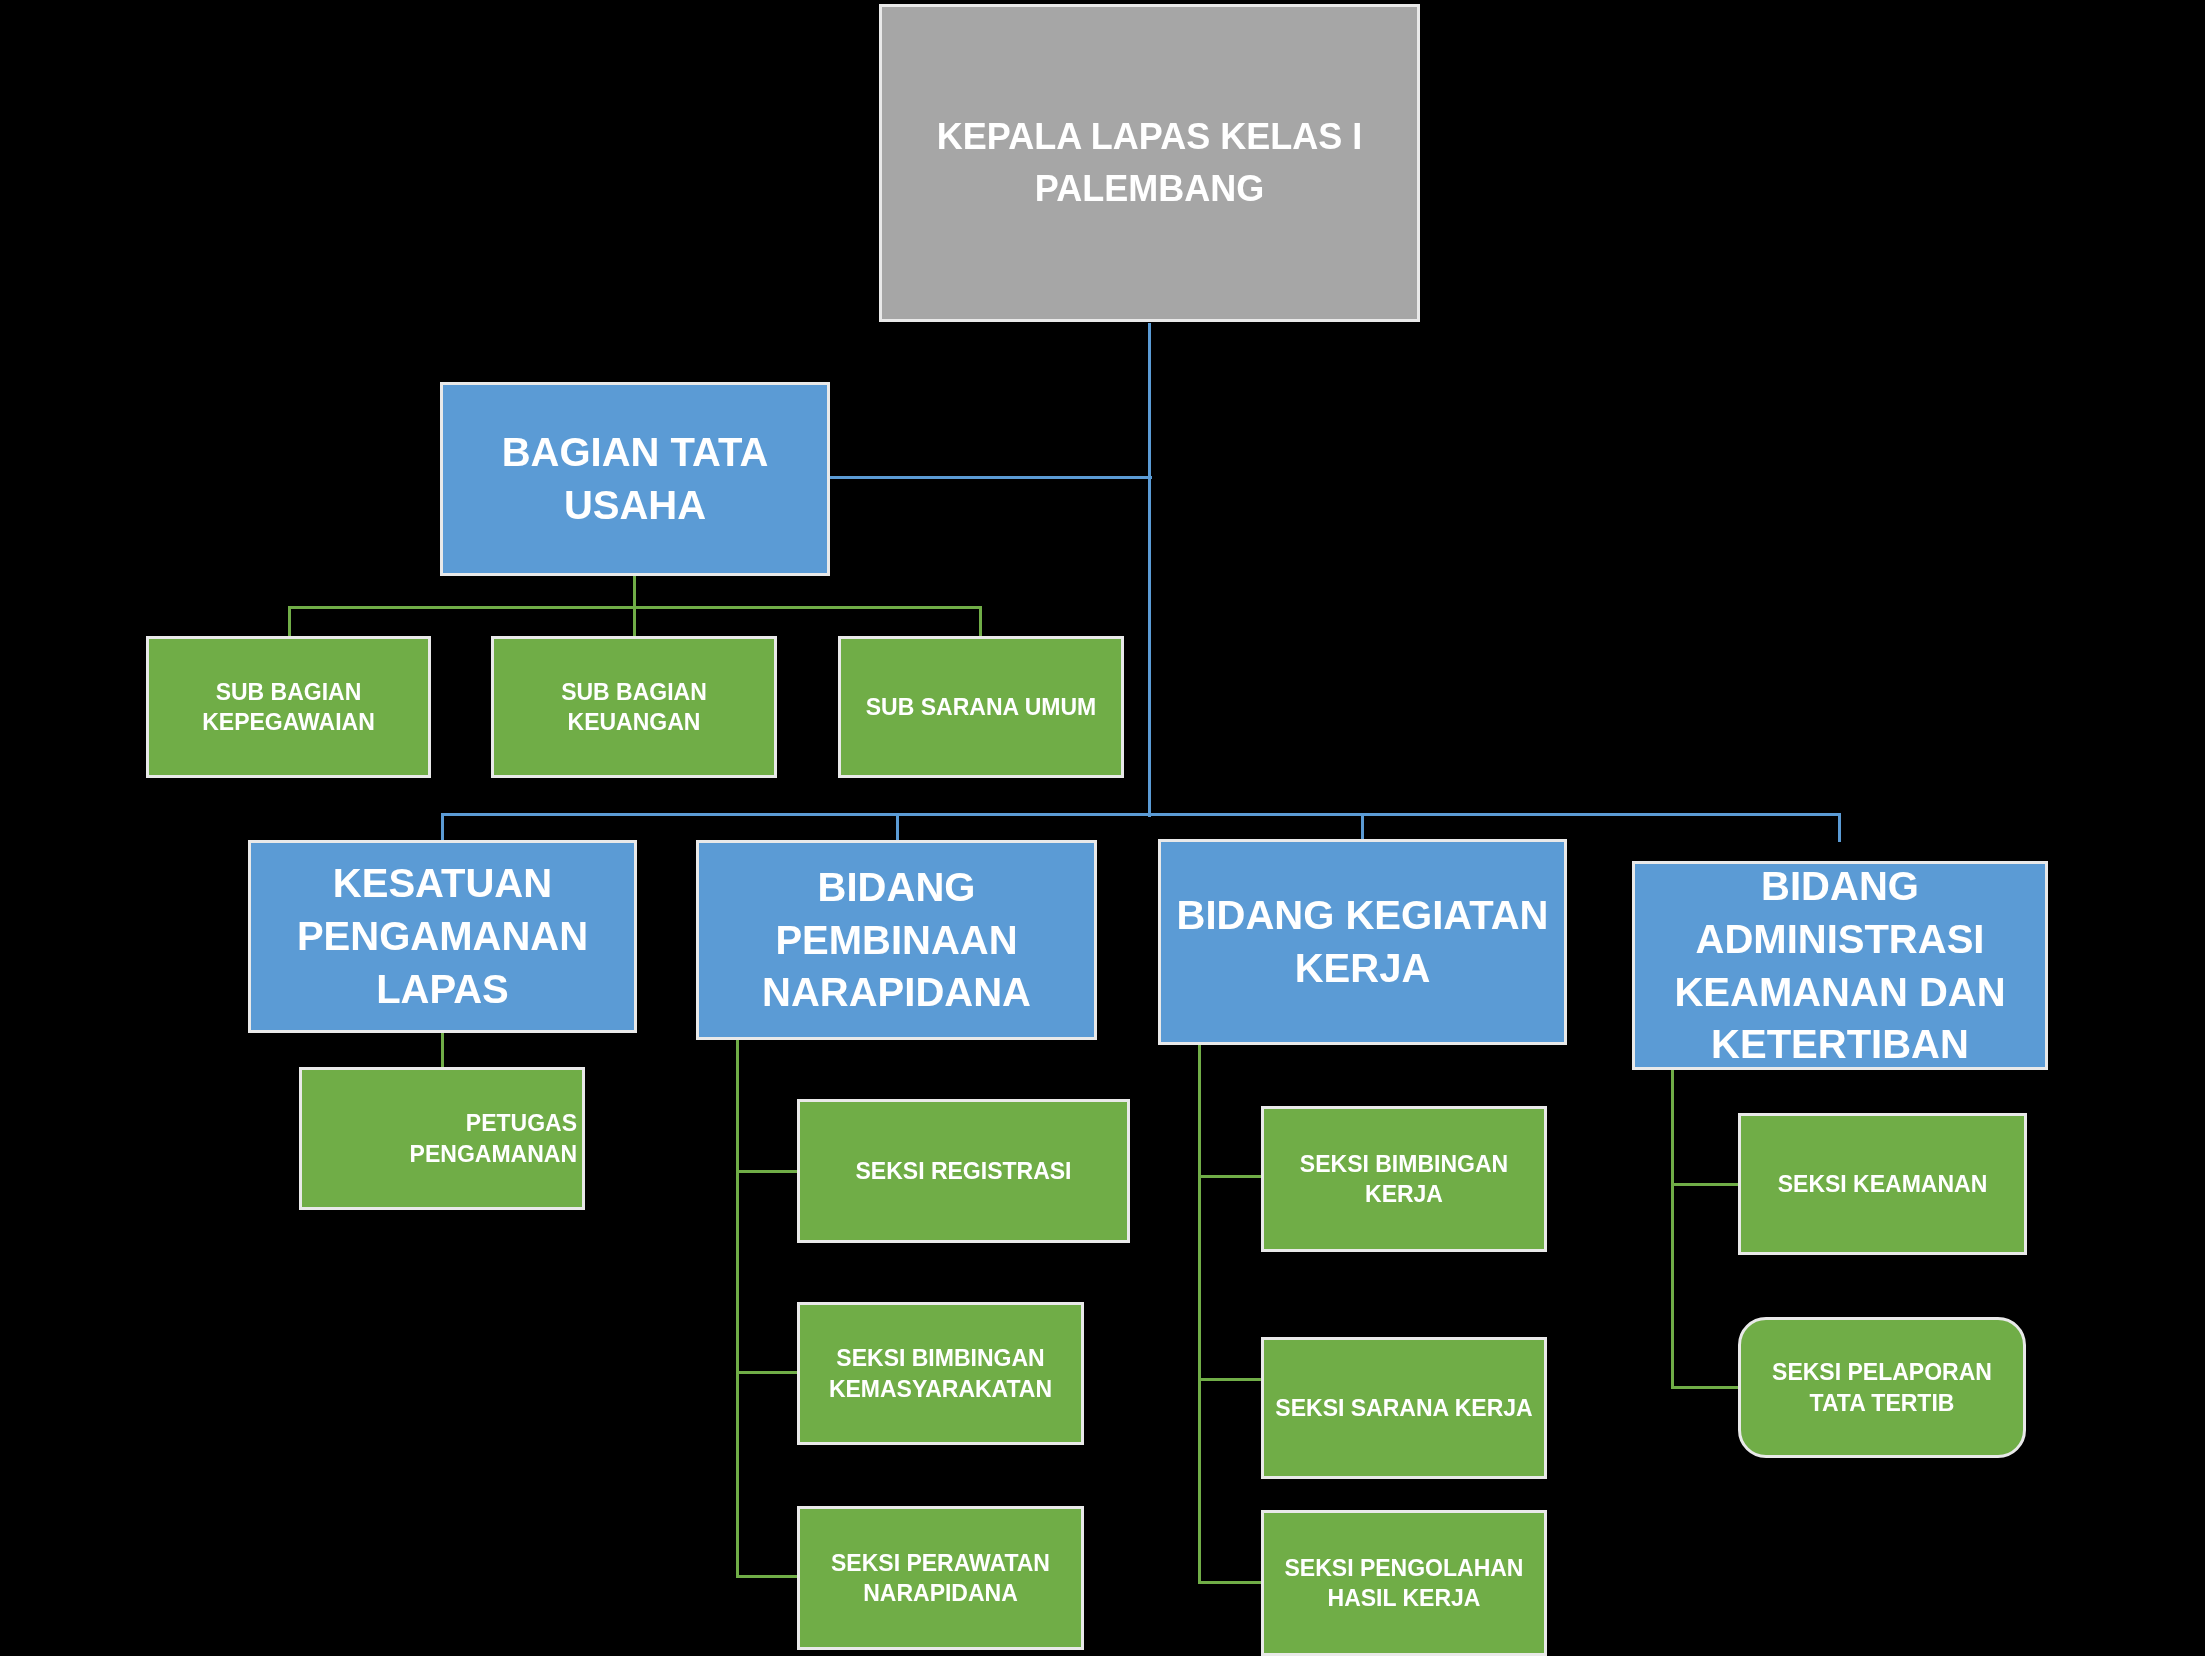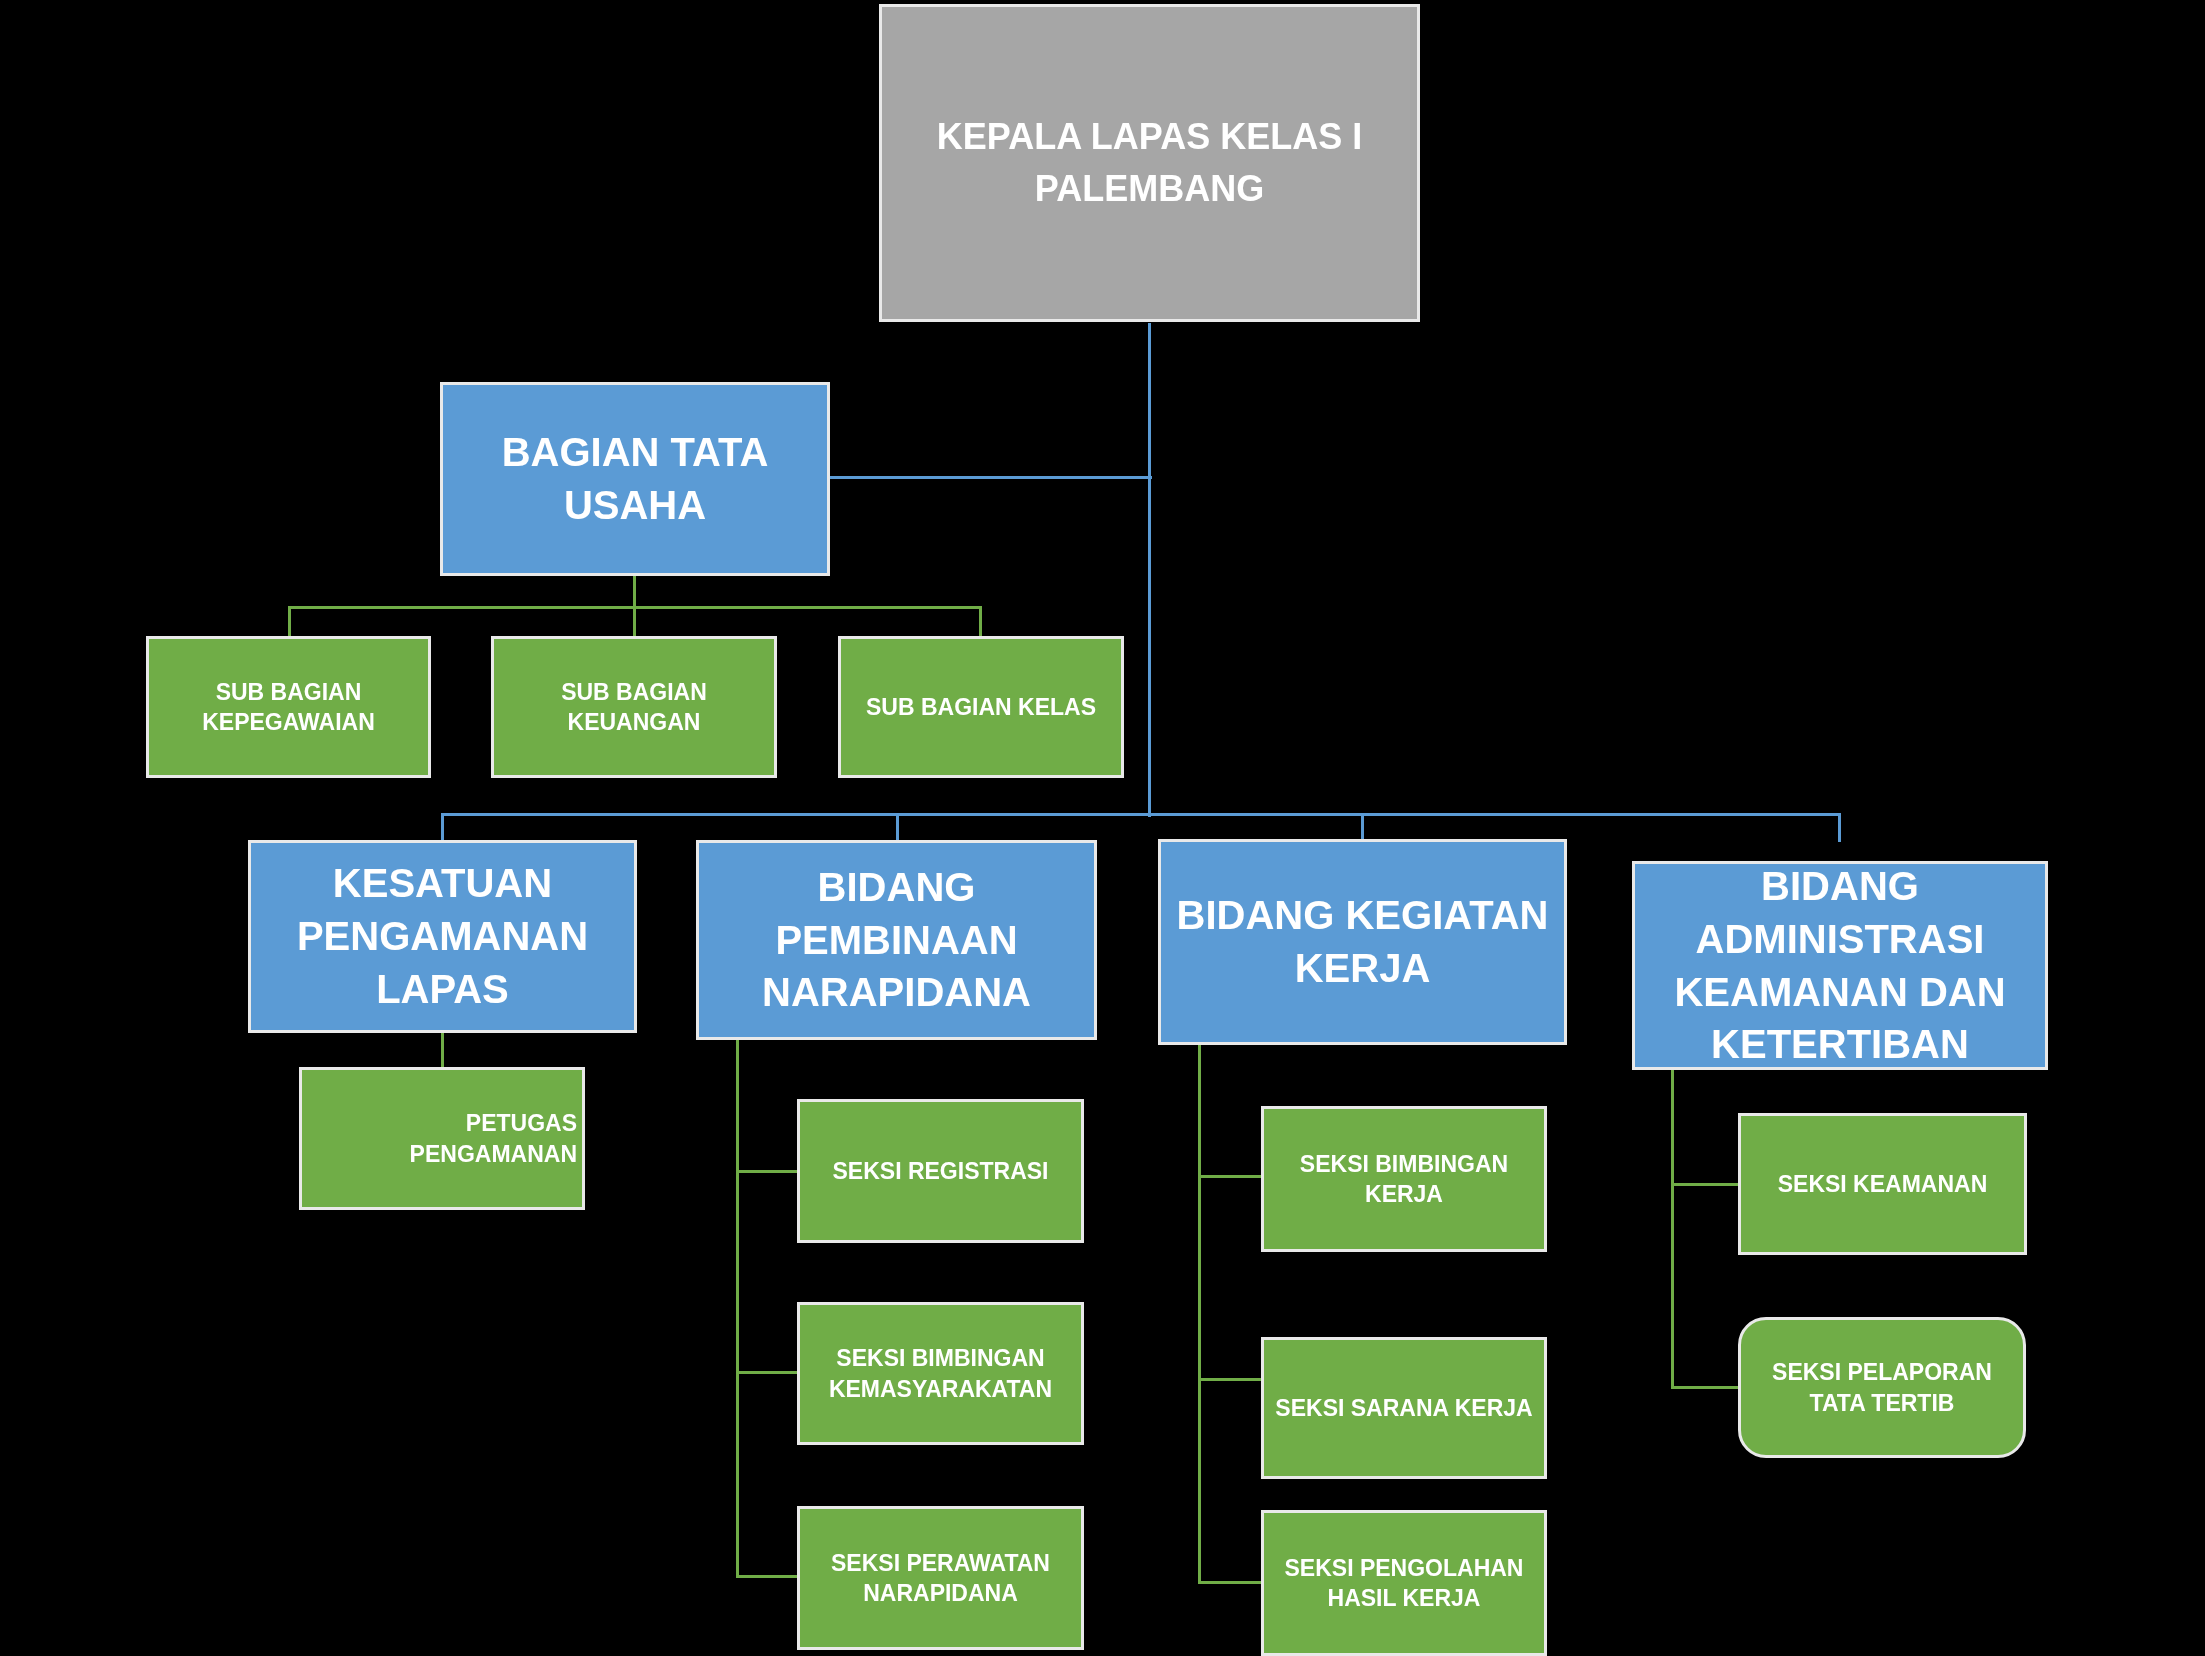--- a/index.html
+++ b/index.html
@@ -77,41 +77,41 @@
     <span>BAGIAN TATA USAHA</span>
   </div>
 
   <div class="node section" style="left:146px;top:636px;width:285px;height:142px;">
     <span>SUB BAGIAN KEPEGAWAIAN</span>
   </div>
   <div class="node section" style="left:491px;top:636px;width:286px;height:142px;">
     <span>SUB BAGIAN KEUANGAN</span>
   </div>
   <div class="node section" style="left:838px;top:636px;width:286px;height:142px;">
-    <span>SUB BAGIAN KELAS</span>
+    <span>SUB SARANA UMUM</span>
   </div>
 
   <div class="node division" style="left:248px;top:840px;width:389px;height:193px;">
     <span>KESATUAN PENGAMANAN LAPAS</span>
   </div>
   <div class="node division" style="left:696px;top:840px;width:401px;height:200px;">
     <span>BIDANG PEMBINAAN NARAPIDANA</span>
   </div>
   <div class="node division" style="left:1158px;top:839px;width:409px;height:206px;">
     <span>BIDANG KEGIATAN KERJA</span>
   </div>
   <div class="node division" style="left:1632px;top:839px;width:416px;height:209px;margin-top:22px;">
     <span>BIDANG ADMINISTRASI KEAMANAN DAN KETERTIBAN</span>
   </div>
 
   <div class="node section" style="left:299px;top:1067px;width:286px;height:143px;text-align:right;">
     <span>PETUGAS PENGAMANAN</span>
   </div>
 
-  <div class="node section" style="left:797px;top:1099px;width:287px;height:144px;">
+  <div class="node section" style="left:797px;top:1099px;width:333px;height:144px;">
     <span>SEKSI REGISTRASI</span>
   </div>
   <div class="node section" style="left:797px;top:1302px;width:287px;height:143px;">
     <span>SEKSI BIMBINGAN KEMASYARAKATAN</span>
   </div>
   <div class="node section" style="left:797px;top:1506px;width:287px;height:144px;">
     <span>SEKSI PERAWATAN NARAPIDANA</span>
   </div>
 
   <div class="node section" style="left:1261px;top:1106px;width:286px;height:146px;">

